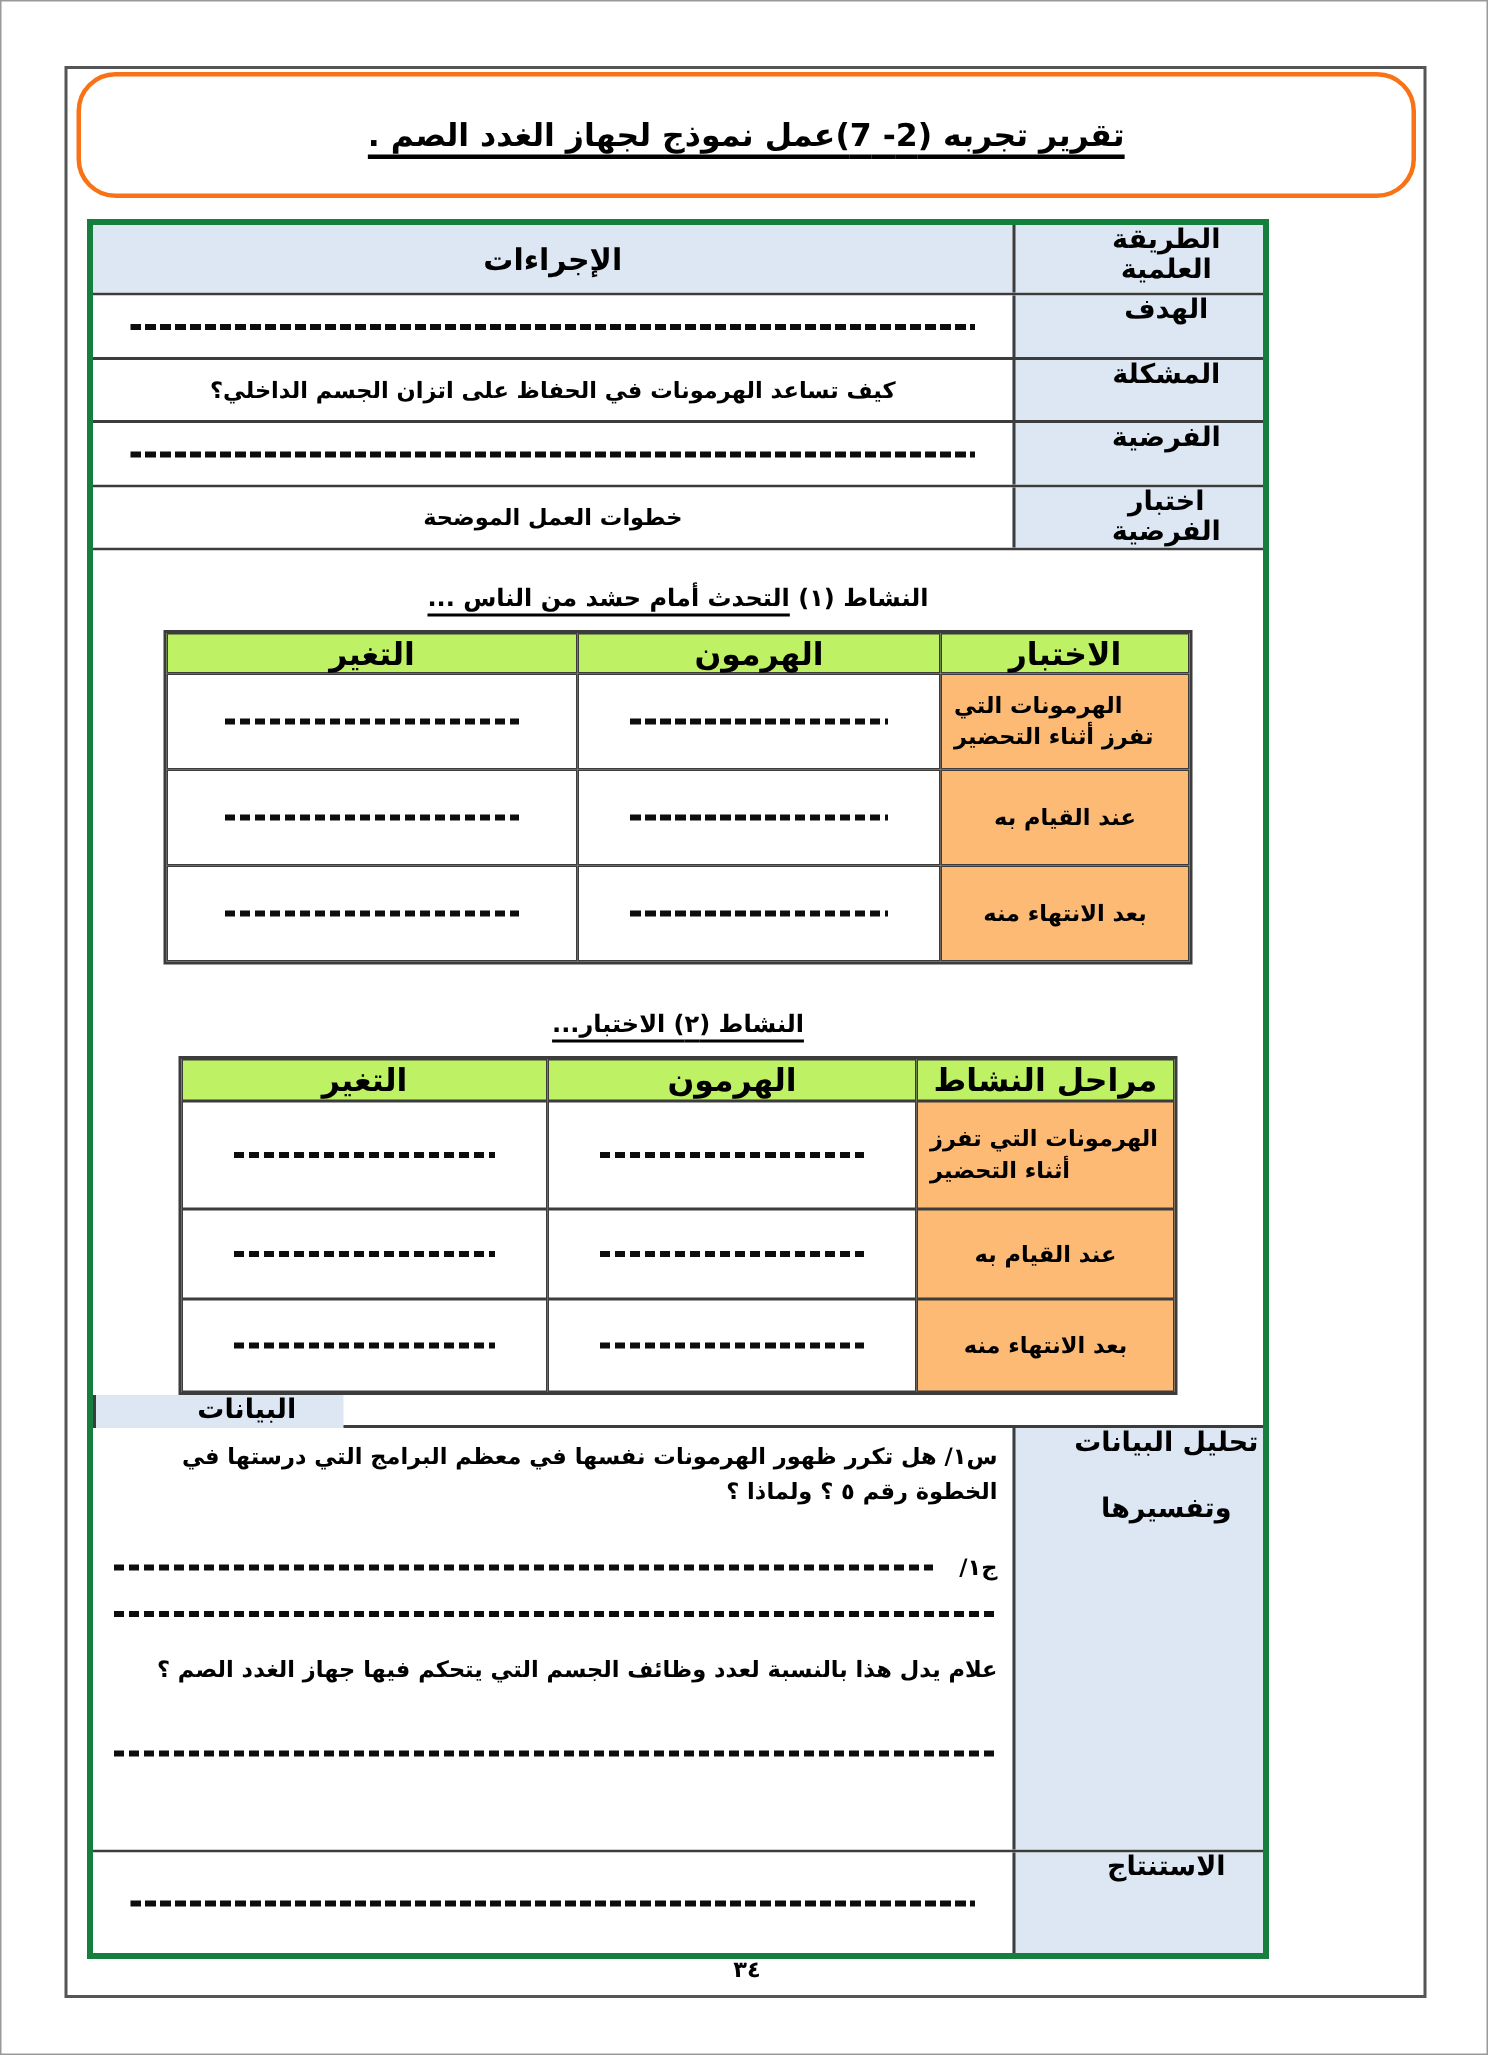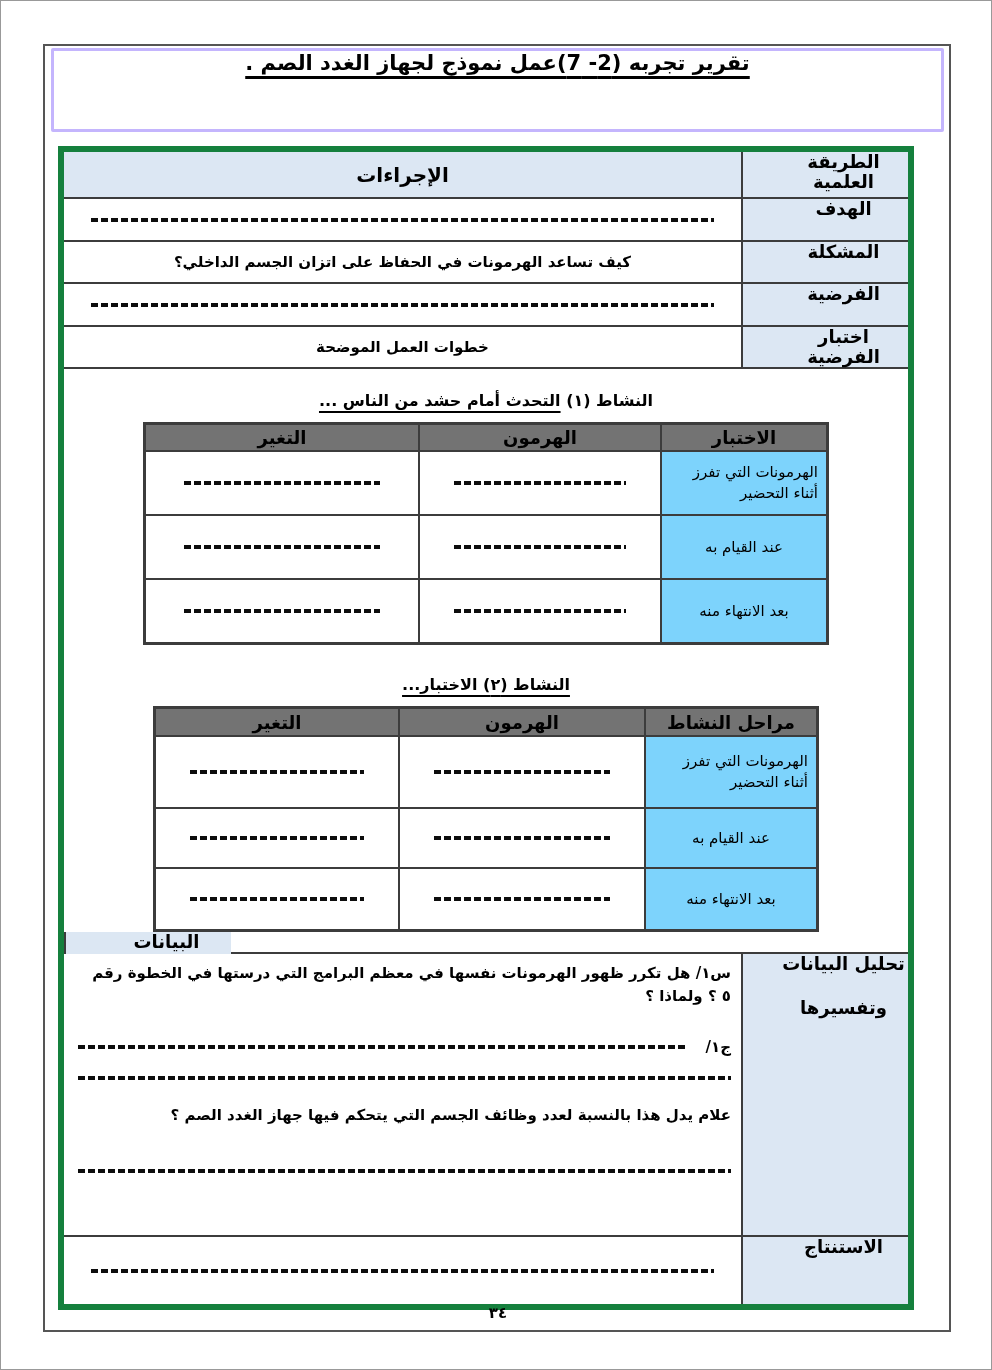--- a/index.html
+++ b/index.html
@@ -7,28 +7,28 @@
   body { font-family: "DejaVu Sans", "Liberation Sans", sans-serif; color: #000; position: relative; }
 
   .page { position: absolute; inset: 0; background: #fff; border: 1px solid #999; }
 
   
   .frame { position: absolute; left: 42px; top: 43px; width: 908px; height: 1288px;
            border: 2px solid #555; pointer-events: none; }
 
   
   .title-box { position: absolute; left: 50px; top: 47px; width: 893px; height: 84px;
-               border: 3px solid #c4b5fd; border-radius: 2px; background: #fff;
-               display: flex; justify-content: center; }
+               border: 3px solid #f97316; border-radius: 26px; background: #fff;
+               display: flex; align-items: center; justify-content: center; }
   .title { direction: rtl; font-size: 21px; font-weight: 900;
            text-decoration: underline; text-decoration-thickness: 2.5px; text-underline-offset: 6px; }
 
   
-  .main-table { position: absolute; left: 57px; top: 145px; width: 856px;
-                border: 6px solid #15803d; background: #fff; }
+  .main-table { position: absolute; left: 57px; top: 145px; width: 788px;
+                border: 4px solid #15803d; background: #fff; }
   .mrow { display: flex; flex-direction: row; direction: ltr; }
   .mrow + .mrow { border-top: 2px solid #3c3c3c; }
   .mcontent { flex: 1; background: #fff; min-width: 0; }
   .mlabel { width: 167px; border-left: 2px solid #3c3c3c; background: #dce7f3;
             display: flex; flex-direction: column; align-items: center; justify-content: flex-start;
             font-weight: 900; font-size: 18px; text-align: center; direction: rtl; gap: 24px; padding-left: 36px; }
   .mlabel .lline { line-height: 1.1; }
 
   .h-header   { height: 45px; }
   .h-problem  { height: 42px; }
@@ -52,22 +52,22 @@
   
   .data-content { padding-top: 14px; }
   .act-title { direction: rtl; text-align: center; font-weight: 700; font-size: 16px; margin-top: 8px; }
   .act-title .u { text-decoration: underline; text-decoration-thickness: 2px; text-underline-offset: 5px; }
   .act-title.second { margin-top: 30px; }
 
   .atable { display: grid; direction: rtl; margin: 12px auto 0; border: 2px solid #3c3c3c; background: #fff; }
   .atable > div { border: 1px solid #3c3c3c; display: flex; align-items: center; justify-content: center; }
   .at1 { width: 686px; grid-template-columns: 166px 242px 1fr; grid-template-rows: 27px 64px 64px 64px; }
   .at2 { width: 666px; grid-template-columns: 172px 246px 1fr; grid-template-rows: 28px 72px 60px 62px; }
-  .ath  { background: #737373; font-weight: 700; font-size: 18px; }
-  .albl { background: #7dd3fc; font-weight: 400; font-size: 15px; text-align: right;
+  .ath  { background: #bef264; font-weight: 700; font-size: 21px; }
+  .albl { background: #fdba74; font-weight: 700; font-size: 15px; text-align: left;
           padding: 2px 8px; line-height: 1.4; direction: rtl; }
   .acell .dash { width: 72%; }
 
   
   .analysis { padding: 8px 10px 0 14px; direction: rtl; }
   .q { font-weight: 700; font-size: 15px; text-align: right; line-height: 23px; }
   .ans { display: flex; align-items: center; gap: 18px; margin-top: 30px; }
   .ans .lbl { font-weight: 700; font-size: 15px; flex: 0 0 auto; }
   .ans .dash { flex: 1; }
   .dash.full { margin-top: 20px; }

